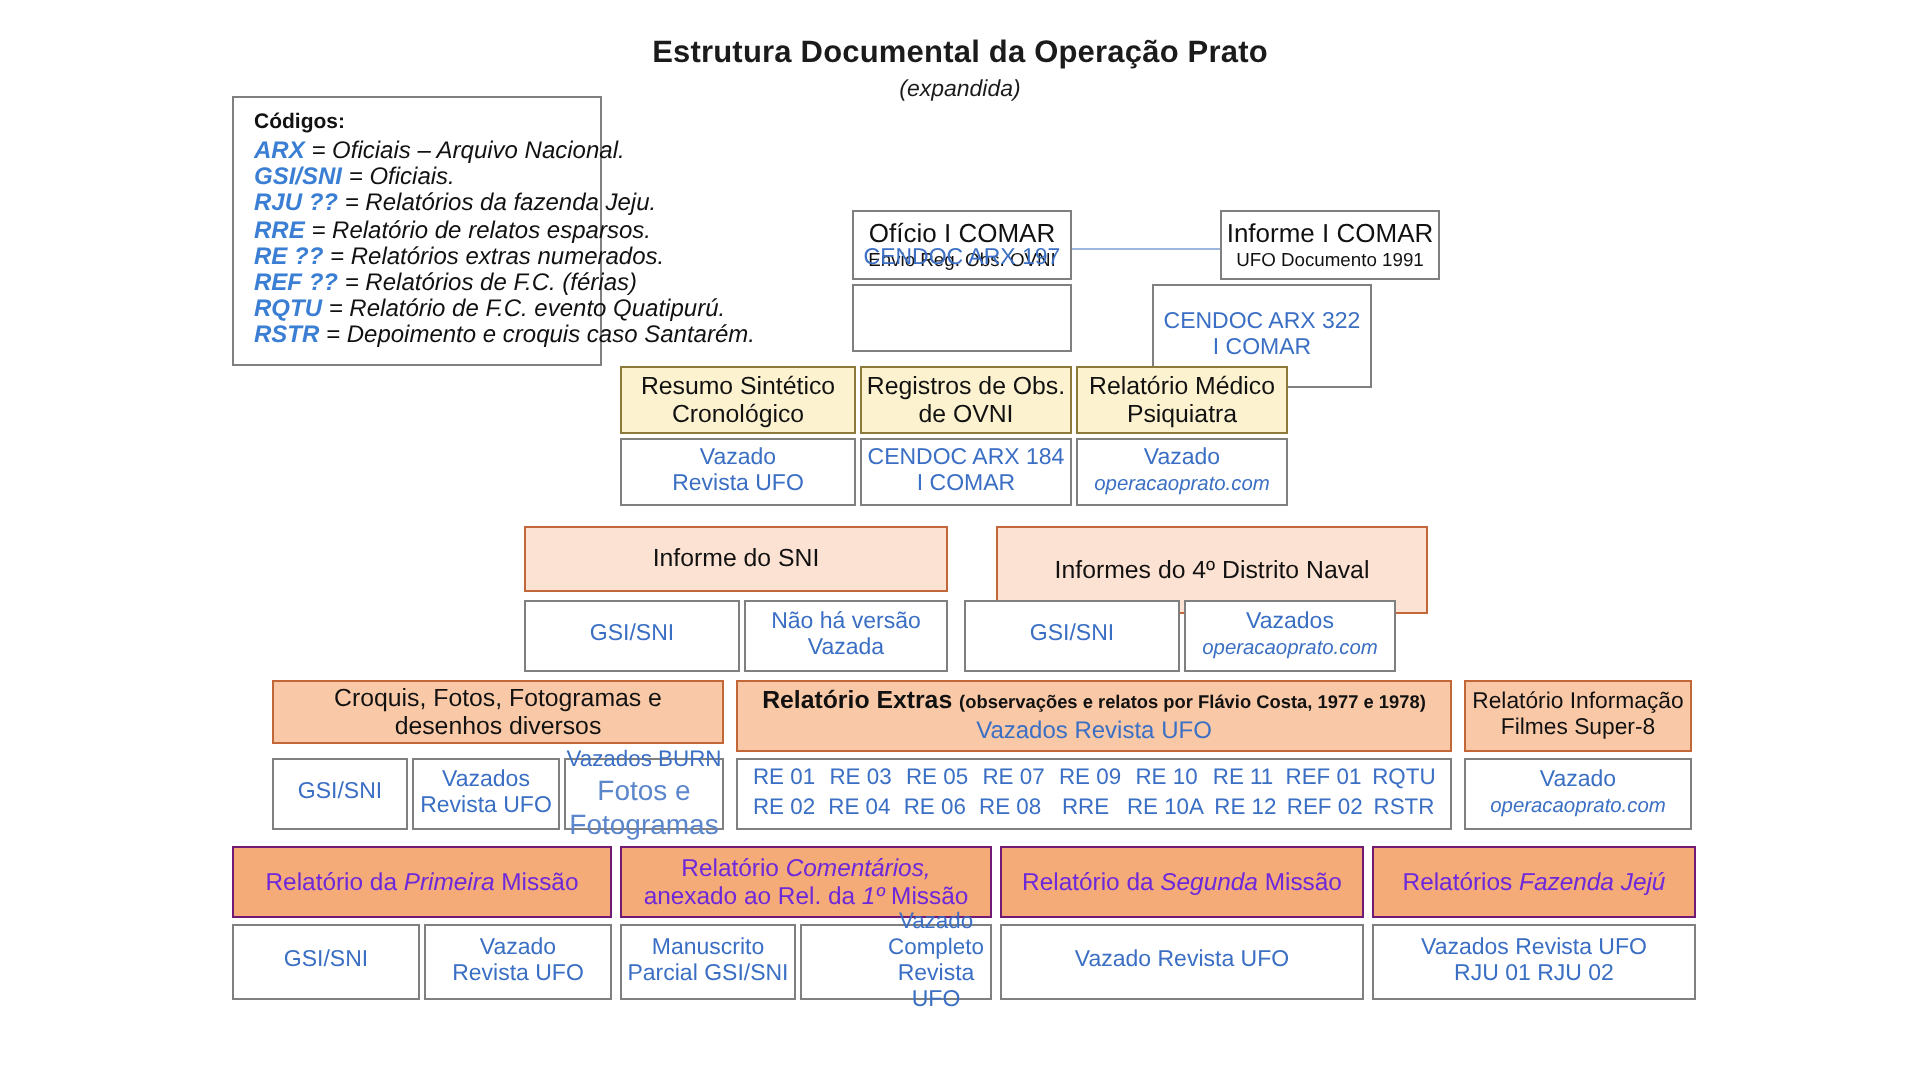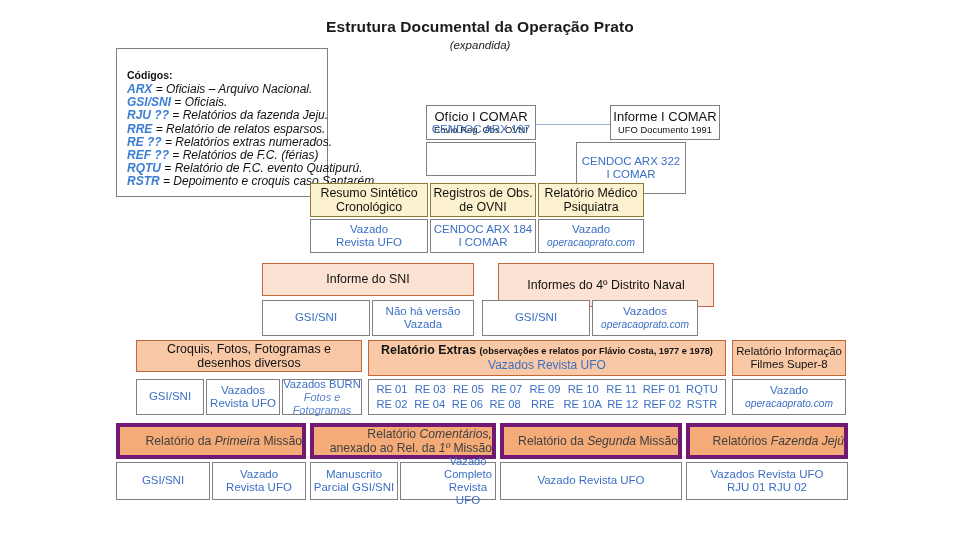--- a/index.html
+++ b/index.html
@@ -33,25 +33,25 @@
     font-size: 11.5px;
     font-style: italic;
     color: #1b1b1b;
     margin-top: 3px;
   }
 
   
   #legend {
     position: absolute;
     left: 116px; top: 48px;
-    width: 212px;
+    width: 185px;
     box-sizing: border-box;
     border: 1px solid #808080;
     background: #ffffff;
-    padding: 20px 8px 7px 10px;
+    padding: 6px 8px 7px 10px;
   }
   #legend .legend-title {
     font-size: 10.5px;
     font-weight: bold;
     color: #111;
     margin-bottom: 2px;
   }
   #legend .legend-row {
     font-size: 12px;
     font-style: italic;
@@ -77,22 +77,21 @@
     line-height: 1.16;
   }
   
   .leaf {
     background: #ffffff;
     border: 1px solid #808080;
     color: #3b6fc4;
     font-size: 11.5px;
   }
   .leaf .sub-small {
-    font-size: 11px;
-    font-style: italic;
+    font-size: 14px;
     color: #5b86cc;
   }
   .leaf .italic-url {
     font-style: italic;
     font-size: 10.2px;
   }
   
   .hdr-white {
     background: #ffffff;
     border: 1px solid #7f7f7f;
@@ -118,24 +117,23 @@
   
   .peach-med {
     background: #f9c9a7;
     border: 1px solid #c1673a;
     color: #111111;
     font-size: 12.4px;
   }
   
   .orange {
     background: #f4ab78;
-    border: 4px solid #701a75;
-    color: #404040;
+    border: 1px solid #701a75;
+    color: #6d28d9;
     font-size: 12.2px;
-    align-items: flex-end;
   }
 
   .it { font-style: italic; }
   .small-note { font-size: 9.2px; font-weight: bold; }
   .blue-sub { color: #3b6fc4; font-size: 12px; margin-top: 1px; }
 
   
   #connector {
     position: absolute;
     background: #9cb6dd;

